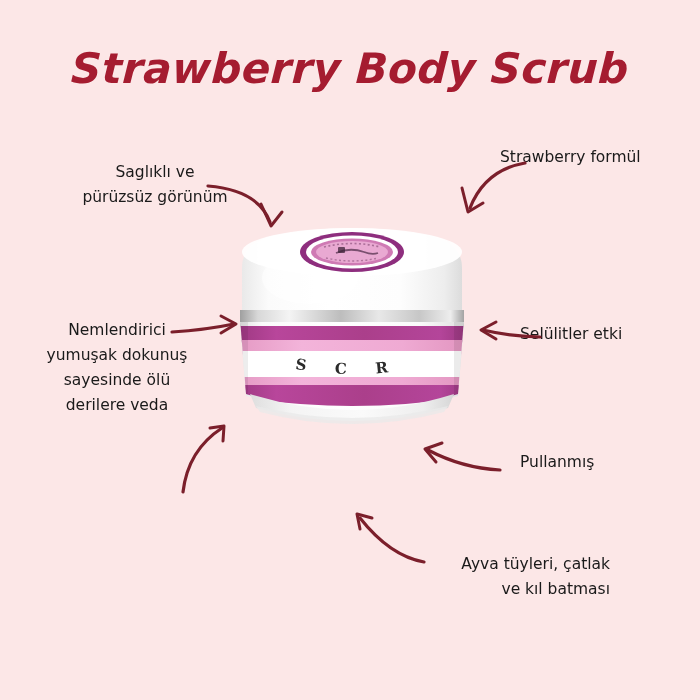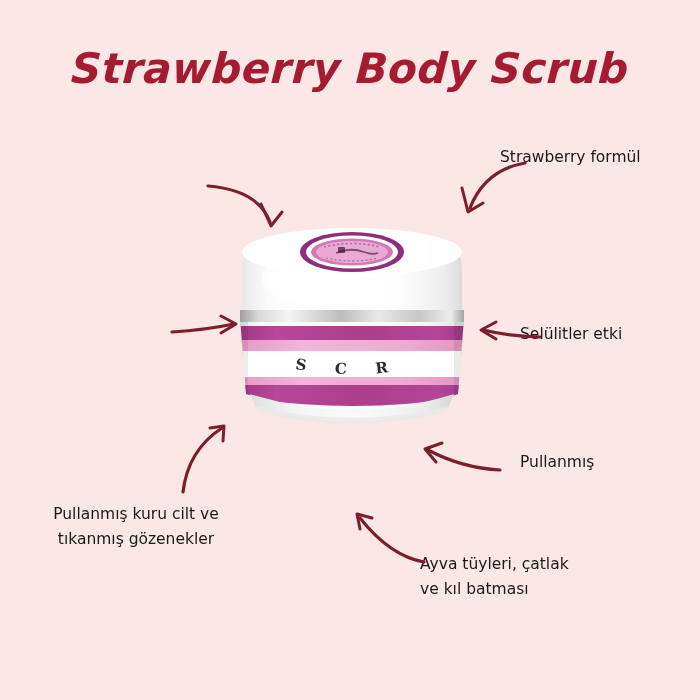--- a/index.html
+++ b/index.html
@@ -41,21 +41,21 @@
     line-height: 1.62;
     white-space: pre-line;
   }
 
   #label-healthy      { left: 60px;  top: 160px;  width: 190px; text-align: center; }
   #label-nourishing   { left: 500px; top: 145px;  width: 190px; text-align: left; }
   #label-moisturizing { left: 28px;  top: 318px;  width: 178px; text-align: center; }
   #label-brightening  { left: 520px; top: 322px;  width: 170px; text-align: left; }
   #label-cellulite    { left: 520px; top: 450px;  width: 150px; text-align: left; }
   #label-dryskin      { left: 30px;  top: 502px;  width: 212px; text-align: center; }
-  #label-hair         { left: 420px; top: 552px;  width: 190px; text-align: left; }
+  #label-hair         { left: 420px; top: 552px;  width: 190px; text-align: right; }
 
   
   #arrows {
     position: absolute;
     left: 0; top: 0;
     width: 700px; height: 700px;
     pointer-events: none;
   }
 
   
@@ -193,30 +193,34 @@
         </text>
       </g>
 
       <g>
         <path d="M18,172 Q120,204 222,172 L216,186 Q120,212 24,186 Z" fill="url(#baseGrad)"></path>
         <path d="M24,184 Q120,208 216,184 L212,190 Q120,214 28,190 Z" fill="#eaeaea" opacity="0.8"></path>
       </g>
     </svg>
   </div>
 
+  <div class="callout" id="label-healthy">Saglıklı ve
+pürüzsüz görünüm</div>
 
   <div class="callout" id="label-nourishing">Strawberry formül</div>
 
+  <div class="callout" id="label-moisturizing">Nemlendirici
+yumuşak dokunuş
+sayesinde ölü
+derilere veda</div>
 
   <div class="callout" id="label-brightening">Selülitler etki</div>
 
   <div class="callout" id="label-cellulite">Pullanmış</div>
 
-  <div class="callout" id="label-dryskin">Pullanmış kuru cilt ve
-tıkanmış gözenekler</div>
 
   <div class="callout" id="label-hair">Ayva tüyleri, çatlak
 ve kıl batması</div>
 
   <svg id="arrows" viewBox="0 0 700 700" xmlns="http://www.w3.org/2000/svg">
     <g fill="none" stroke="#7b1f2b" stroke-width="3.2" stroke-linecap="round" stroke-linejoin="round">
 
       <g>
         <path d="M208,186 Q258,190 270,222"></path>
         <path d="M261,204 L271,226 L282,212" stroke-width="3.0"></path>

